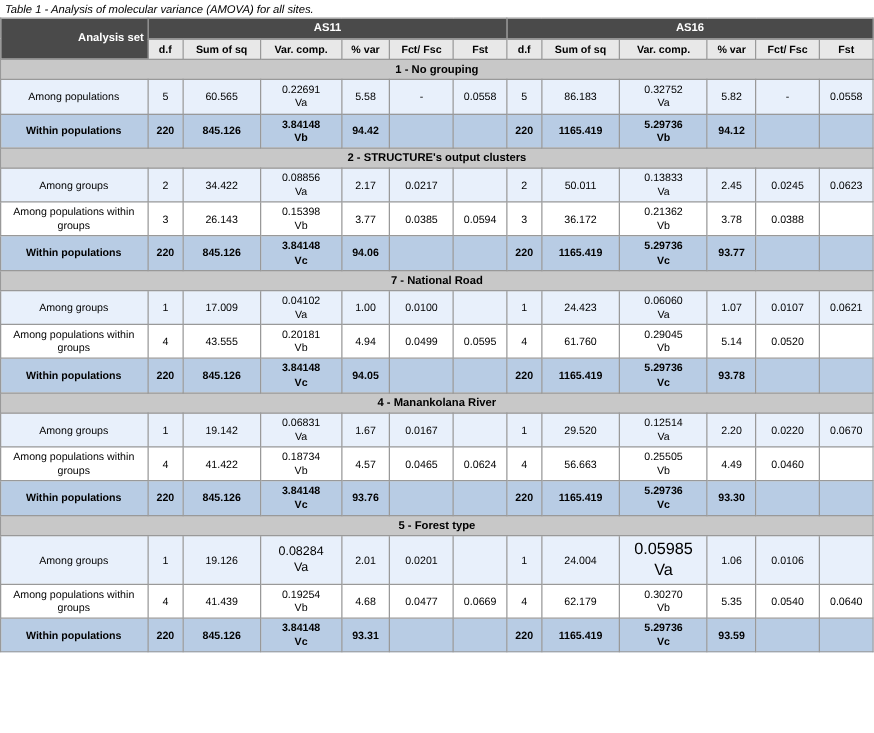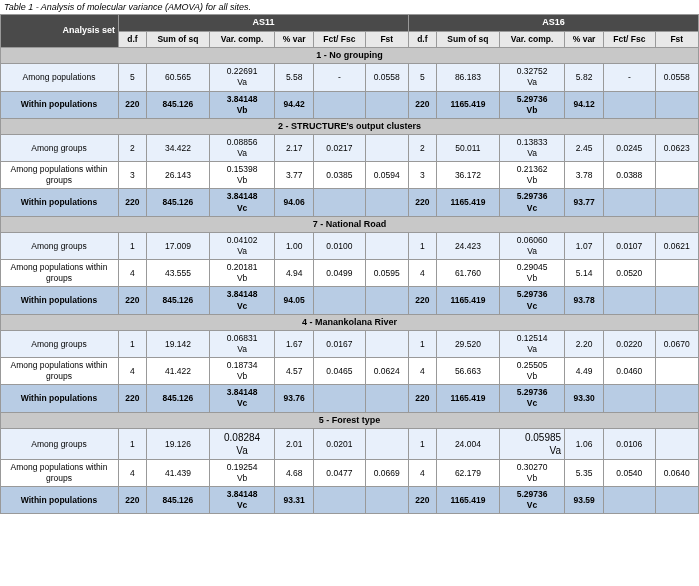--- a/index.html
+++ b/index.html
@@ -294,21 +294,21 @@
         <td class="col-source source-cell" style="text-align: center; font-size: 8.5px;">Among groups</td>
         <td style="white-space: pre-line; font-size: 8.5px;">1</td>
         <td style="white-space: pre-line; font-size: 8.5px;">19.126</td>
         <td style="white-space: pre-line; font-size: 10px;">0.08284
 Va</td>
         <td style="white-space: pre-line; font-size: 8.5px;">2.01</td>
         <td style="white-space: pre-line; font-size: 8.5px;">0.0201</td>
         <td style="white-space: pre-line; font-size: 8.5px;"></td>
         <td style="white-space: pre-line; font-size: 8.5px;">1</td>
         <td style="white-space: pre-line; font-size: 8.5px;">24.004</td>
-        <td style="white-space: pre-line; font-size: 10px; text-align: right;">0.05985
+        <td style="white-space: pre-line; font-size: 13px;">0.05985
 Va</td>
         <td style="white-space: pre-line; font-size: 8.5px;">1.06</td>
         <td style="white-space: pre-line; font-size: 8.5px;">0.0106</td>
         <td style="white-space: pre-line; font-size: 8.5px;"></td>
       </tr>
       <tr class="row-white">
         <td class="col-source source-cell" style="text-align: center; font-size: 8.5px;">Among populations within groups</td>
         <td style="white-space: pre-line; font-size: 8.5px;">4</td>
         <td style="white-space: pre-line; font-size: 8.5px;">41.439</td>
         <td style="white-space: pre-line; font-size: 8.5px;">0.19254

